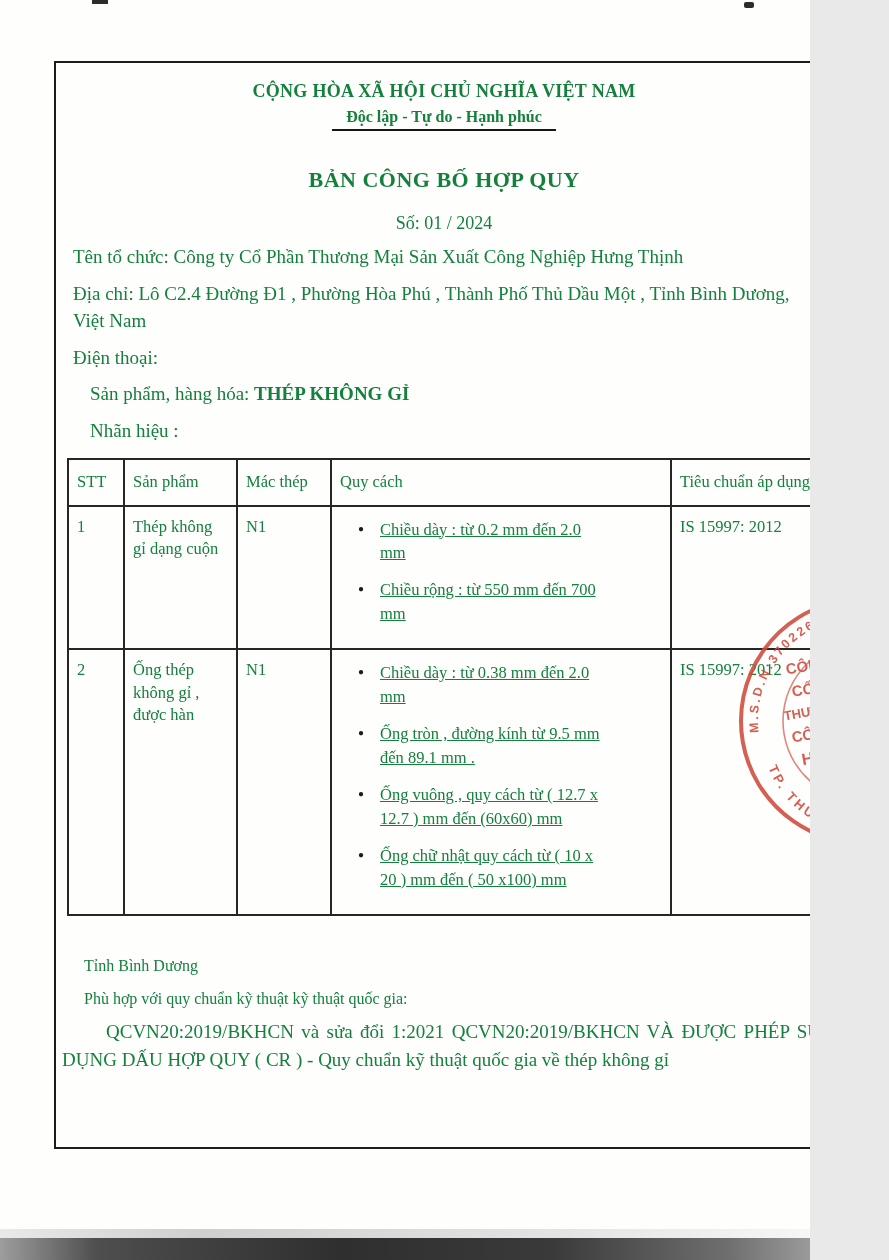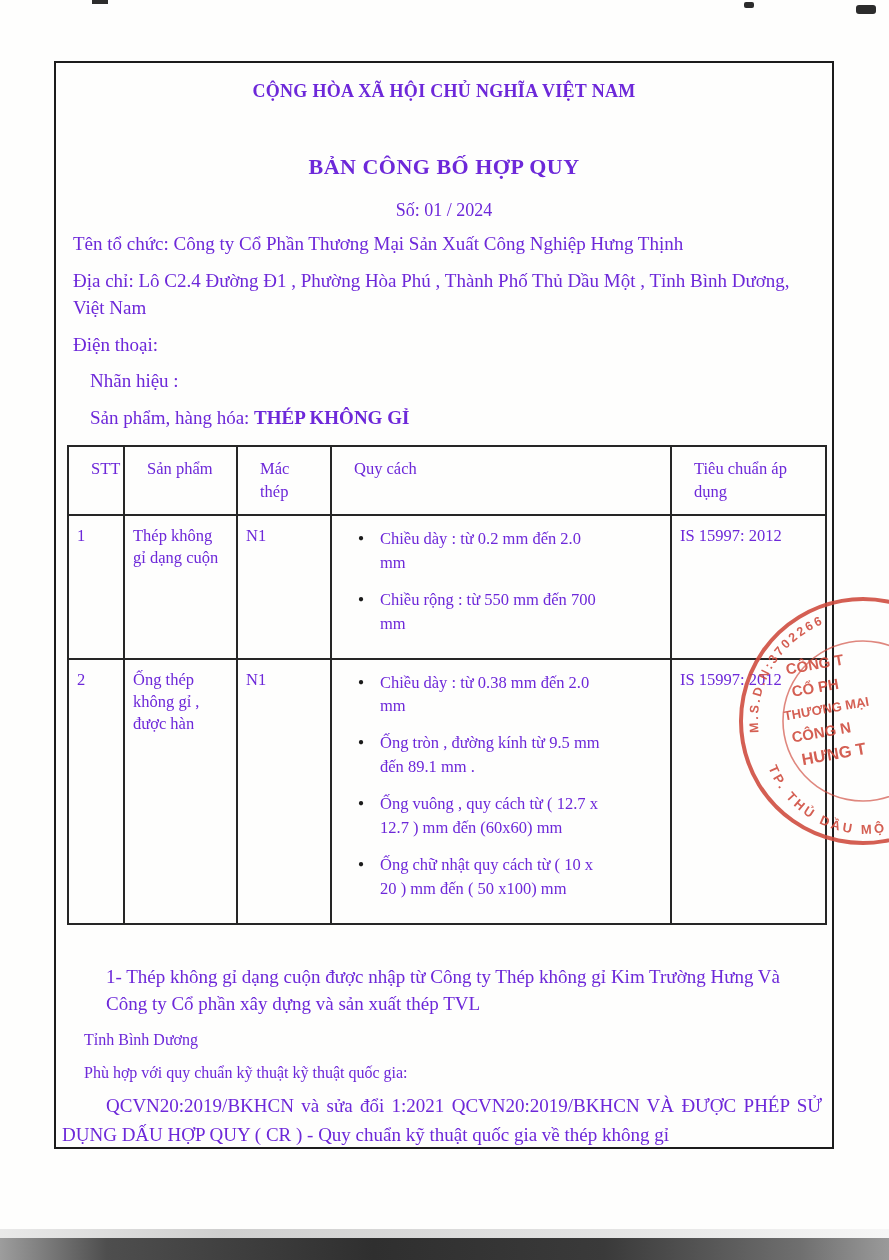--- a/index.html
+++ b/index.html
@@ -1,55 +1,55 @@
 <!DOCTYPE html>
 <html><head>
 <meta charset="utf-8">
 <style>
   * { margin:0; padding:0; box-sizing:border-box; }
   html,body { background:#e9e9e9; }
   #page {
-    position:relative; width:889px; height:1260px;
+    position:relative; width:810px; height:1260px;
     background:#fefefd; overflow:hidden;
     font-family:"Liberation Serif","DejaVu Serif",serif;
-    color:#6d28d9;
+    color:#15803d;
   }
   #frame {
     position:absolute; left:54px; top:61px; width:780px; height:1088px;
     border:2px solid #1c1c1c; padding:12px 4px 0 4px;
   }
   .center { text-align:center; }
   .national-header { font-size:18px; font-weight:bold; letter-spacing:.3px; margin-top:6px; }
   .motto-wrap { margin-top:6px; }
   .motto {
     display:inline-block; font-size:16px; font-weight:bold;
     border-bottom:2px solid #161616; padding:0 14px 3px 14px;
   }
-  .doc-title { margin-top:52px; font-size:22px; font-weight:bold; letter-spacing:.5px; }
+  .doc-title { margin-top:36px; font-size:22px; font-weight:bold; letter-spacing:.5px; }
   .doc-number { margin-top:20px; font-size:18px; }
   p.body-line { font-size:19px; line-height:1.45; margin:9px 12px 0 13px; }
   p.product-line, p.brand-line, p.table-intro { margin-left:30px; }
   .bold { font-weight:bold; }
 
   table.spec {
     border-collapse:collapse; table-layout:fixed;
     width:calc(100% - 8px); margin:14px 0 0 7px;
     font-size:16.5px;
   }
   table.spec th, table.spec td {
     border:2px solid #262626; vertical-align:top; text-align:left;
     padding:9px 8px; font-weight:normal; line-height:1.35;
   }
-  table.spec th { padding:11px 22px; }
+  table.spec th { padding:11px 8px; }
   td.stt, th.stt { text-align:center; }
   td.grade { padding-left:28px; }
   ul.specs { list-style:none; margin:2px 0 0 0; padding:0 6px 0 12px; }
   ul.specs li {
     position:relative; padding-left:28px; margin-bottom:13px;
-    max-width:252px; line-height:1.45;
+    max-width:252px; line-height:1.45;text-decoration:underline;
   }
   ul.specs li::before {
     content:"●"; position:absolute; left:6px; top:4px; font-size:10px; color:#1b1b1b;
   }
   .notes { margin-top:38px; }
   p.note { font-size:19px; line-height:1.45; margin:8px 18px 0 46px; }
   p.note-hanging { padding-left:28px; text-indent:-28px; }
   p.province-line, p.conformity-line { font-size:16px; line-height:1.45; margin:10px 12px 0 24px; }
   p.regulation {
     font-size:19px; line-height:1.5; margin:8px 6px 0 2px;
@@ -79,34 +79,37 @@
 <div id="page">
 
   <div class="speck speck1"></div>
   <div class="speck speck2"></div>
   <div class="speck speck3"></div>
 
   <div id="frame">
 
     <div class="center national-header">CỘNG HÒA XÃ HỘI CHỦ NGHĨA VIỆT NAM</div>
 
+    <div class="center motto-wrap">
+      <span class="motto">Độc lập - Tự do - Hạnh phúc</span>
+    </div>
 
     <div class="center doc-title">BẢN CÔNG BỐ HỢP QUY</div>
 
     <div class="center doc-number">Số: 01 / 2024</div>
 
     <p class="body-line">Tên tổ chức: Công ty Cổ Phần Thương Mại Sản Xuất Công Nghiệp Hưng Thịnh</p>
 
     <p class="body-line">Địa chỉ: Lô C2.4 Đường Đ1 , Phường Hòa Phú , Thành Phố Thủ Dầu Một , Tỉnh Bình Dương, Việt Nam</p>
 
     <p class="body-line">Điện thoại:</p>
 
+    <p class="body-line product-line"><span>Sản phẩm, hàng hóa: </span><span class="bold">THÉP KHÔNG GỈ</span></p>
+
     <p class="body-line brand-line">Nhãn hiệu :</p>
-
-    <p class="body-line product-line"><span>Sản phẩm, hàng hóa: </span><span class="bold">THÉP KHÔNG GỈ</span></p>
 
 
     <table class="spec">
       <colgroup>
         <col style="width:56px">
           <col style="width:113px">
           <col style="width:94px">
         <col style="width:340px">
           <col>
       </colgroup>
@@ -143,21 +146,20 @@
               <li>Ống vuông , quy cách từ ( 12.7 x 12.7 ) mm đến (60x60) mm</li>
               <li>Ống chữ nhật quy cách từ ( 10 x 20 ) mm đến ( 50 x100) mm</li>
             </ul>
           </td>
           <td>IS 15997: 2012</td>
         </tr>
       </tbody>
     </table>
 
     <div class="notes">
-      <p class="note">1- Thép không gỉ dạng cuộn được nhập từ Công ty Thép không gỉ Kim Trường Hưng Và Công ty Cổ phần xây dựng và sản xuất thép TVL</p>
       <p class="province-line">Tỉnh Bình Dương</p>
       <p class="conformity-line">Phù hợp với quy chuẩn kỹ thuật kỹ thuật quốc gia:</p>
       <p class="regulation">QCVN20:2019/BKHCN và sửa đổi 1:2021 QCVN20:2019/BKHCN VÀ ĐƯỢC PHÉP SỬ DỤNG DẤU HỢP QUY ( CR ) -  Quy chuẩn kỹ thuật quốc gia về thép không gỉ</p>
     </div>
 
   </div>
 
   <svg id="stamp" viewBox="0 0 250 250" xmlns="http://www.w3.org/2000/svg">
     <defs>
       <path id="arcTop" d="M 20 125 A 105 105 0 0 1 230 125" fill="none"></path>

